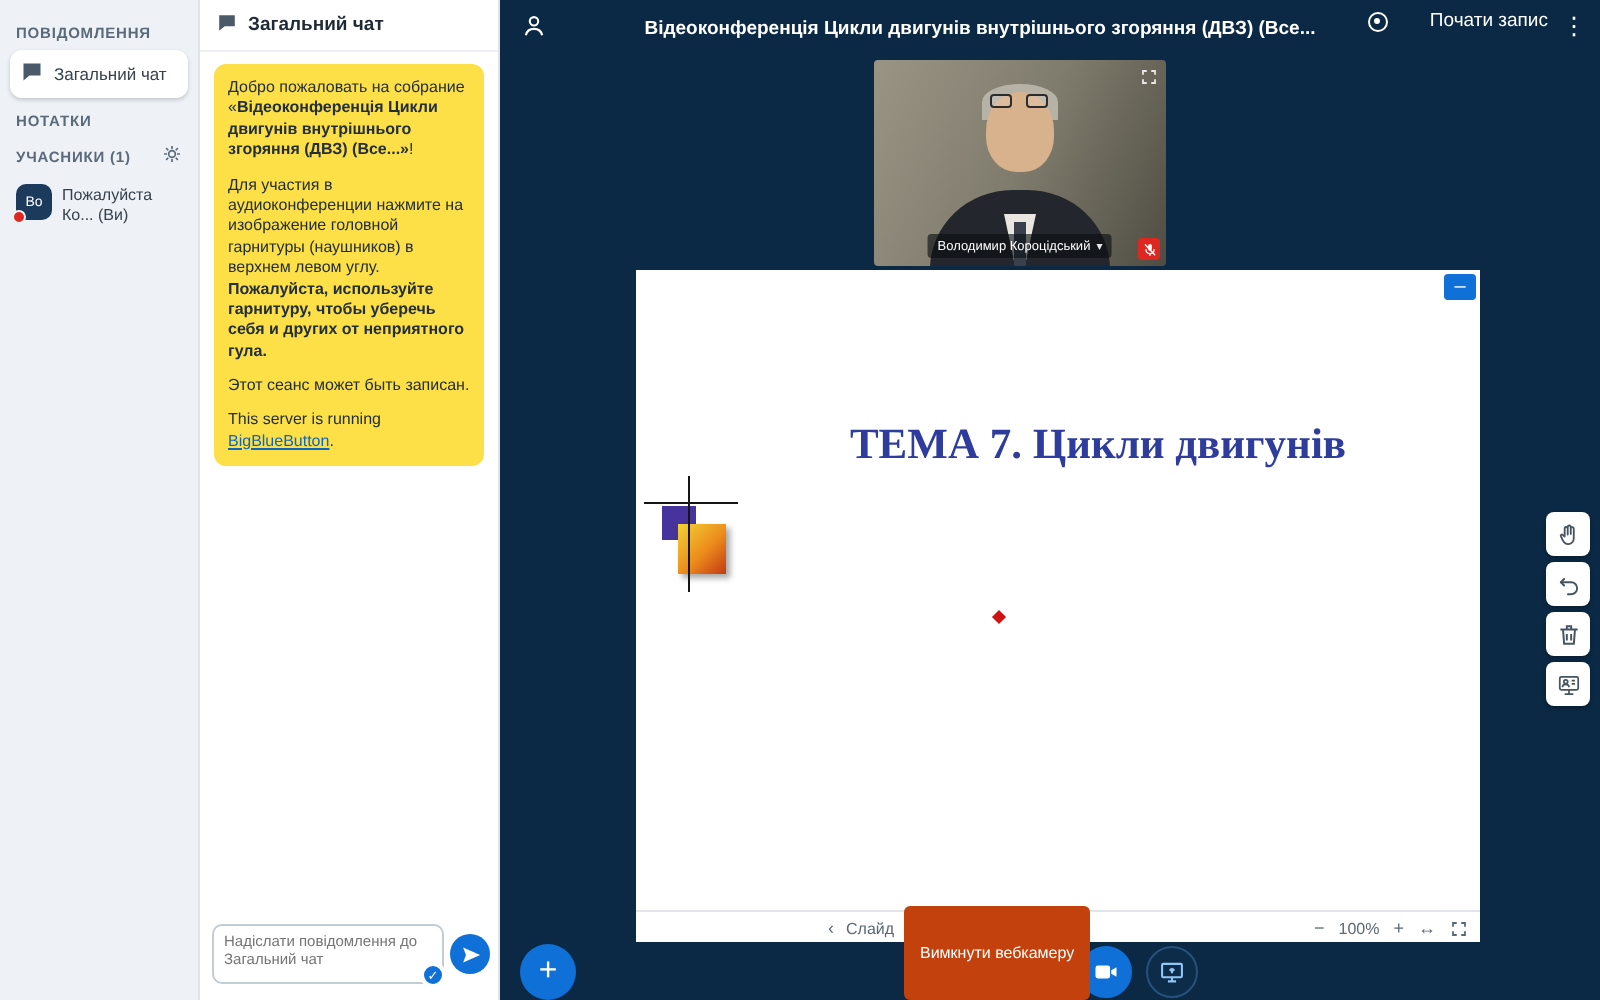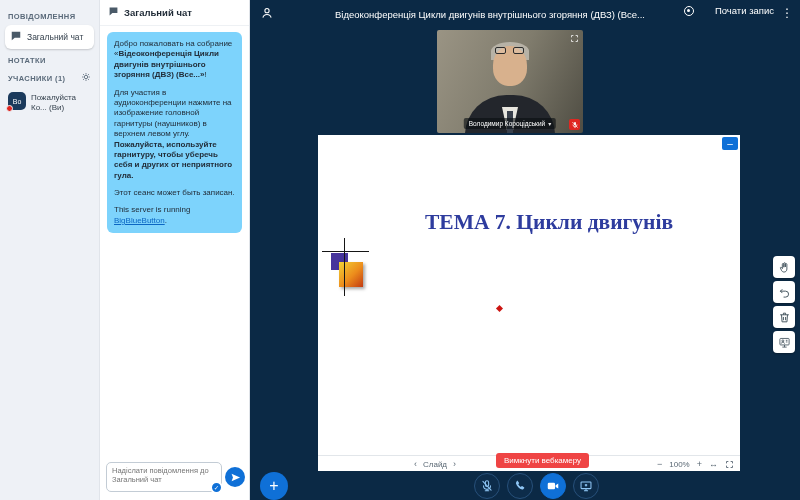--- a/index.html
+++ b/index.html
@@ -15,34 +15,34 @@
   .nav-item svg { flex:0 0 auto; }
   .participant { display:flex; align-items:flex-start; gap:5px; padding:4px 3px; cursor:pointer; }
   .avatar { position:relative; width:18px; height:18px; border-radius:5px; background:#1b3a5c; color:#fff; font-size:7px; display:flex; align-items:center; justify-content:center; flex:0 0 auto; }
   .mute-dot { position:absolute; left:-2px; bottom:-2px; width:7px; height:7px; border-radius:50%; background:#df2721; border:1.5px solid #eef1f6; }
   .pname { font-size:8px; color:#36424e; line-height:1.25; padding-top:1px; }
 
   
   .chat { position:absolute; left:100px; top:0; width:150px; height:500px; background:#fff; border-right:1px solid #dfe3e8; }
   .chat-header { height:26px; display:flex; align-items:center; gap:5px; padding:0 8px; font-size:9.5px; font-weight:bold; color:#1f2a36; border-bottom:1px solid #eef1f4; }
   .chat-body { position:absolute; top:32px; left:7px; right:7px; bottom:48px; overflow:hidden; }
-  .welcome { background:#7dd3fc; border-radius:6px; padding:7px 7px; font-size:8px; line-height:1.3; color:#222e3a; }
+  .welcome { background:#fde047; border-radius:6px; padding:7px 7px; font-size:8px; line-height:1.3; color:#222e3a; }
   .welcome p { margin-bottom:7px; }
   .welcome p:last-child { margin-bottom:0; }
   .welcome .link { color:#0b66c3; text-decoration:underline; cursor:pointer; }
   .chat-footer { position:absolute; left:6px; right:4px; bottom:7px; height:32px; }
   .chat-input { position:absolute; left:0; top:1px; width:116px; height:30px; border:1px solid #c3ccd5; border-radius:5px; font-family:inherit; font-size:7.5px; padding:3px 5px; color:#57646f; resize:none; outline:none; }
   .send-btn { position:absolute; right:0; top:6px; width:20px; height:20px; border:none; border-radius:50%; background:#0F70D7; display:flex; align-items:center; justify-content:center; cursor:pointer; }
   .check-badge { position:absolute; right:22px; bottom:-1px; width:13px; height:13px; border-radius:50%; background:#0F70D7; border:2px solid #fff; color:#fff; font-size:6.5px; display:flex; align-items:center; justify-content:center; }
 
   
   .main { position:absolute; left:250px; top:0; width:550px; height:500px; background:#0b2945; }
   .topbar { position:absolute; left:0; top:0; width:100%; height:28px; display:flex; align-items:center; }
   .topbar .user-ico { position:absolute; left:10px; top:6px; }
-  .meeting-title { position:absolute; left:60px; right:130px; top:9px; text-align:center; font-size:9.5px; color:#fff; white-space:nowrap; overflow:hidden; }
+  .meeting-title { position:absolute; left:60px; right:130px; top:9px; text-align:center; font-size:9.5px; color:#fff; white-space:nowrap; overflow:hidden;font-weight:bold; }
   .record { position:absolute; right:26px; top:5px; display:flex; align-items:center; gap:21px; background:transparent; border:none; color:#fff; font-size:9.5px; font-family:inherit; cursor:pointer; }
   .rec-ico { position:relative; width:10px; height:10px; border:1.3px solid #fff; border-radius:50%; }
   .rec-ico::after { content:""; position:absolute; left:2px; top:2px; width:3.5px; height:3.5px; border-radius:50%; background:#fff; }
   .kebab { position:absolute; right:7px; top:6px; color:#fff; font-size:12px; cursor:pointer; }
 
   
   .webcam { position:absolute; left:187px; top:30px; width:146px; height:103px; border-radius:2px; overflow:hidden; background:linear-gradient(115deg,#9a9484 0%,#807c6d 50%,#4f4d43 100%); }
   .wc-head { position:absolute; left:56px; top:16px; width:34px; height:40px; border-radius:48% 48% 44% 44%; background:#d8b18d; }
   .wc-hair { position:absolute; left:54px; top:12px; width:38px; height:18px; border-radius:50% 50% 0 0; background:#b7b2a6; }
   .wc-glass { position:absolute; top:17px; width:11px; height:7px; border:1px solid #2c2c2c; border-radius:2px; background:rgba(255,255,255,.15); }
@@ -63,21 +63,21 @@
   .decor-hline { position:absolute; left:4px; top:116px; width:47px; height:1px; background:#151515; }
   .decor-purple { position:absolute; left:13px; top:118px; width:17px; height:17px; background:#46349c; }
   .decor-gold { position:absolute; left:21px; top:127px; width:24px; height:25px; background:linear-gradient(135deg,#f2d335 0%,#ec8c1c 55%,#c23a12 100%); box-shadow:2px 2px 3px rgba(0,0,0,.35); }
   .red-mark { position:absolute; left:179px; top:171px; width:5px; height:5px; background:#cc1512; transform:rotate(45deg); }
   .slide-bar { position:absolute; left:0; bottom:0; width:422px; height:16px; background:#fff; border-top:1px solid #e2e6ea; font-size:8px; color:#5a6874; }
   .sb-nav { position:absolute; left:96px; top:0; height:16px; display:flex; align-items:center; gap:6px; }
   .sb-zoom { position:absolute; right:6px; top:0; height:16px; display:flex; align-items:center; gap:7px; }
   .sb-btn { cursor:pointer; font-size:9px; line-height:1; color:#5a6874; }
   .sb-label { font-size:8px; }
 
-  .tooltip { position:absolute; left:202px; top:453px; background:#ef4444; color:#fff; font-size:8px; padding:3px 8px; border-radius:3px; white-space:nowrap; z-index:6;margin-left:44px; }
+  .tooltip { position:absolute; left:202px; top:453px; background:#c2410c; color:#fff; font-size:8px; padding:19px 8px; border-radius:3px; white-space:nowrap; z-index:6; }
 
   
   .wb-tools { position:absolute; left:523px; top:256px; width:24px; display:flex; flex-direction:column; gap:3px; }
   .wb-btn { width:22px; height:22px; background:#fff; border:none; border-radius:4px; box-shadow:0 1px 2px rgba(0,0,0,.3); display:flex; align-items:center; justify-content:center; cursor:pointer; }
 
   
   .plus-btn { position:absolute; left:10px; top:472px; width:28px; height:28px; border-radius:50%; background:#0F70D7; border:none; color:#fff; font-size:16px; line-height:1; cursor:pointer; }
   .action-bar { position:absolute; left:224px; top:473px; display:flex; gap:7px; }
   .abtn { width:26px; height:26px; border-radius:50%; background:#0d2c4a; border:1px solid #27507a; display:flex; align-items:center; justify-content:center; cursor:pointer; }
   .abtn.primary { background:#0F70D7; border-color:#0F70D7; }

